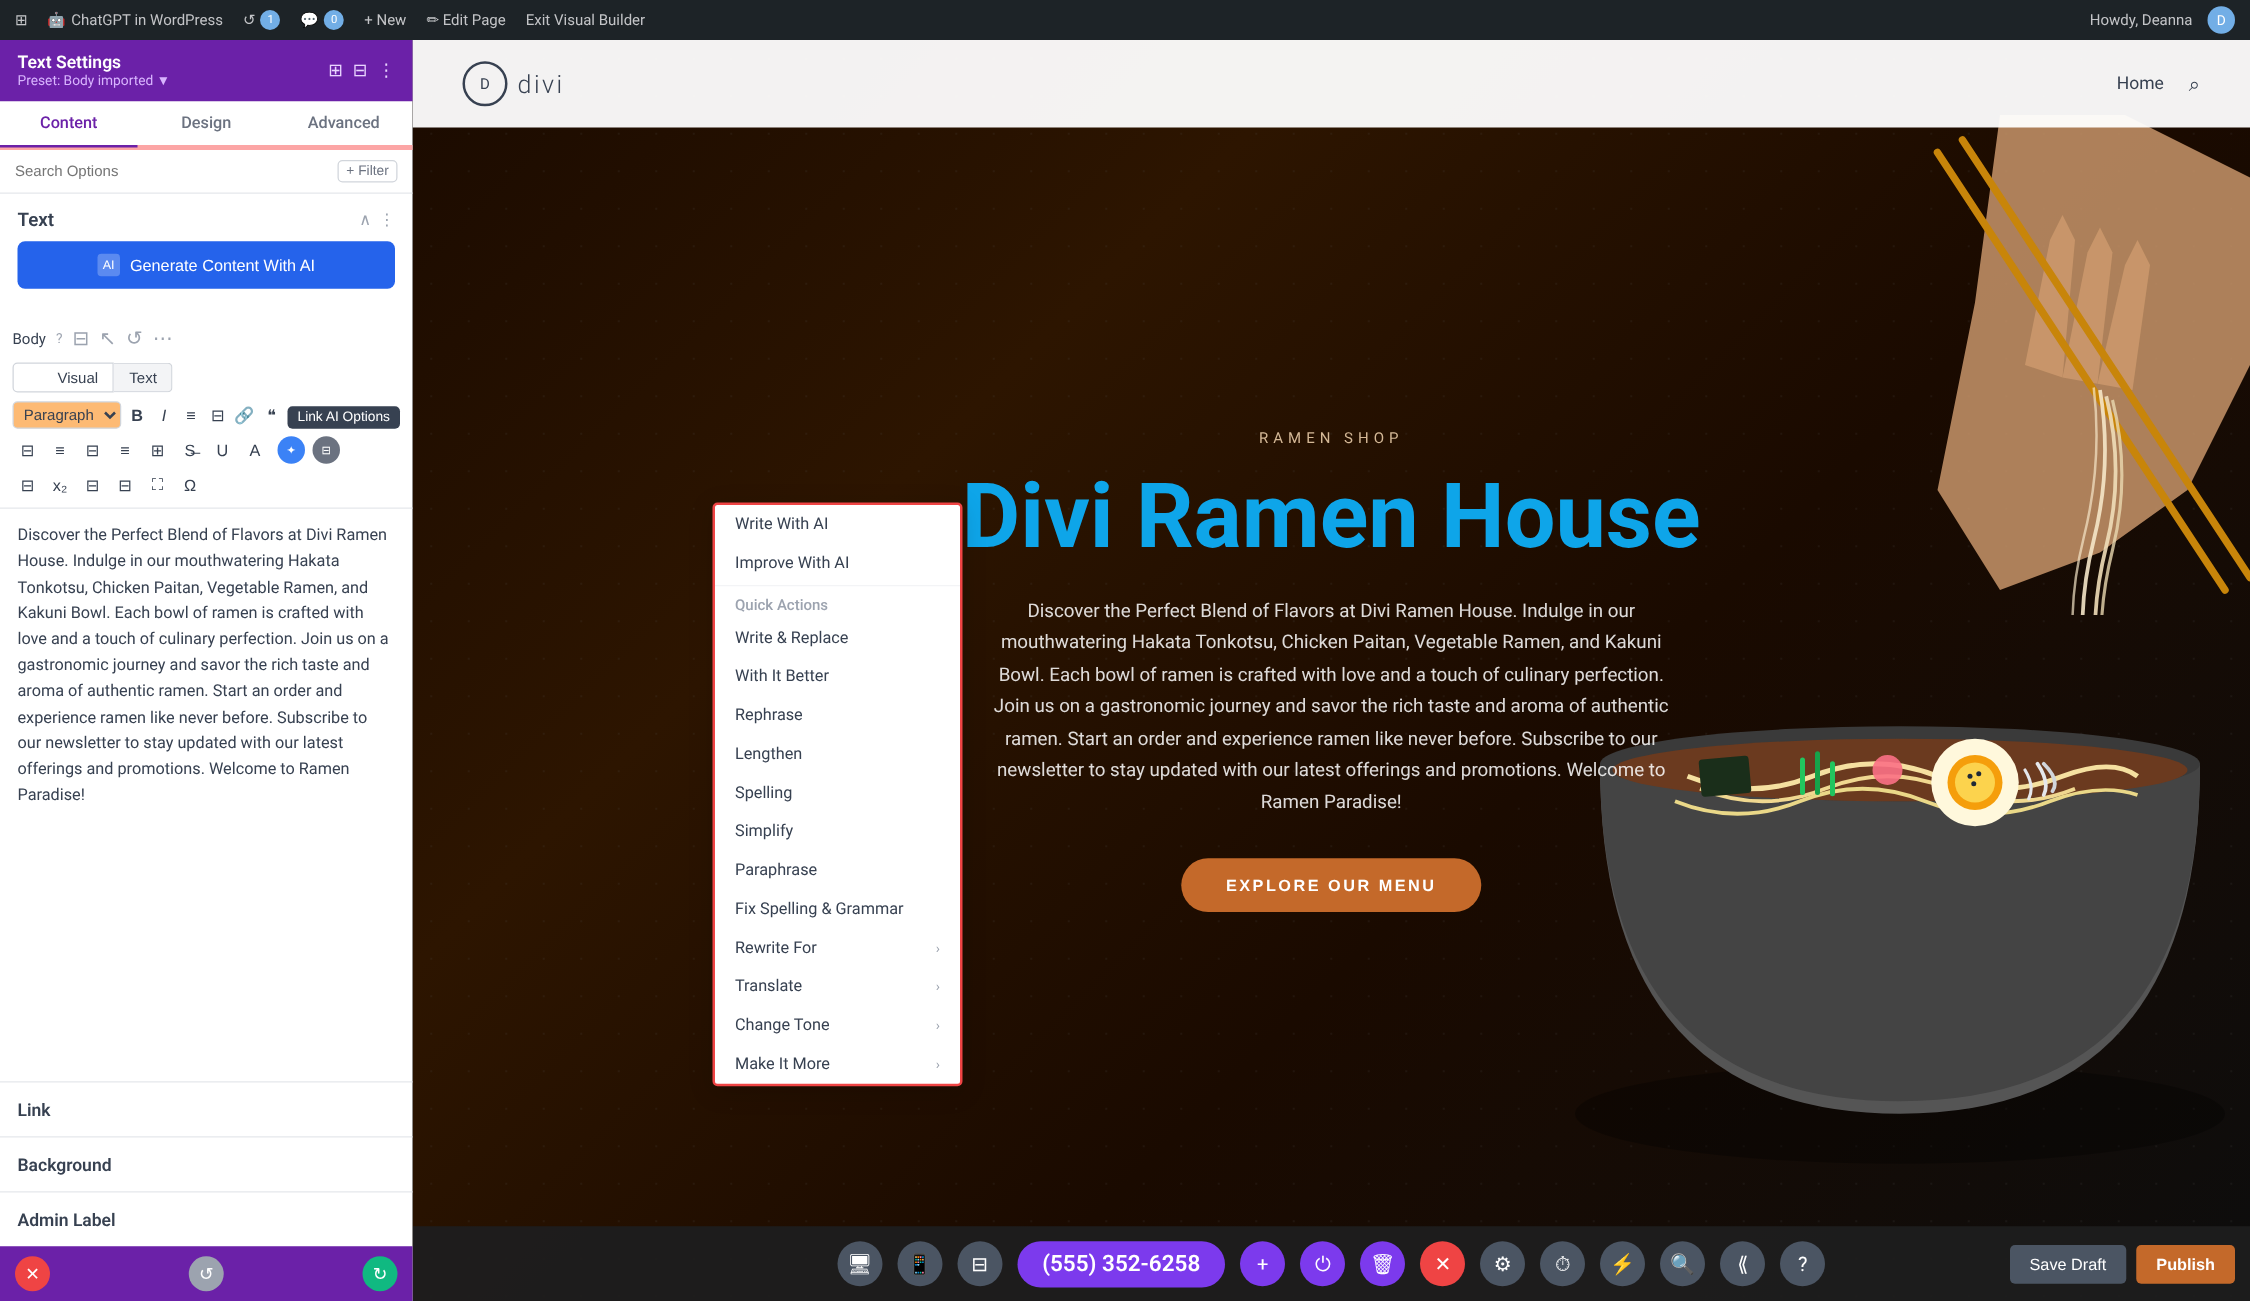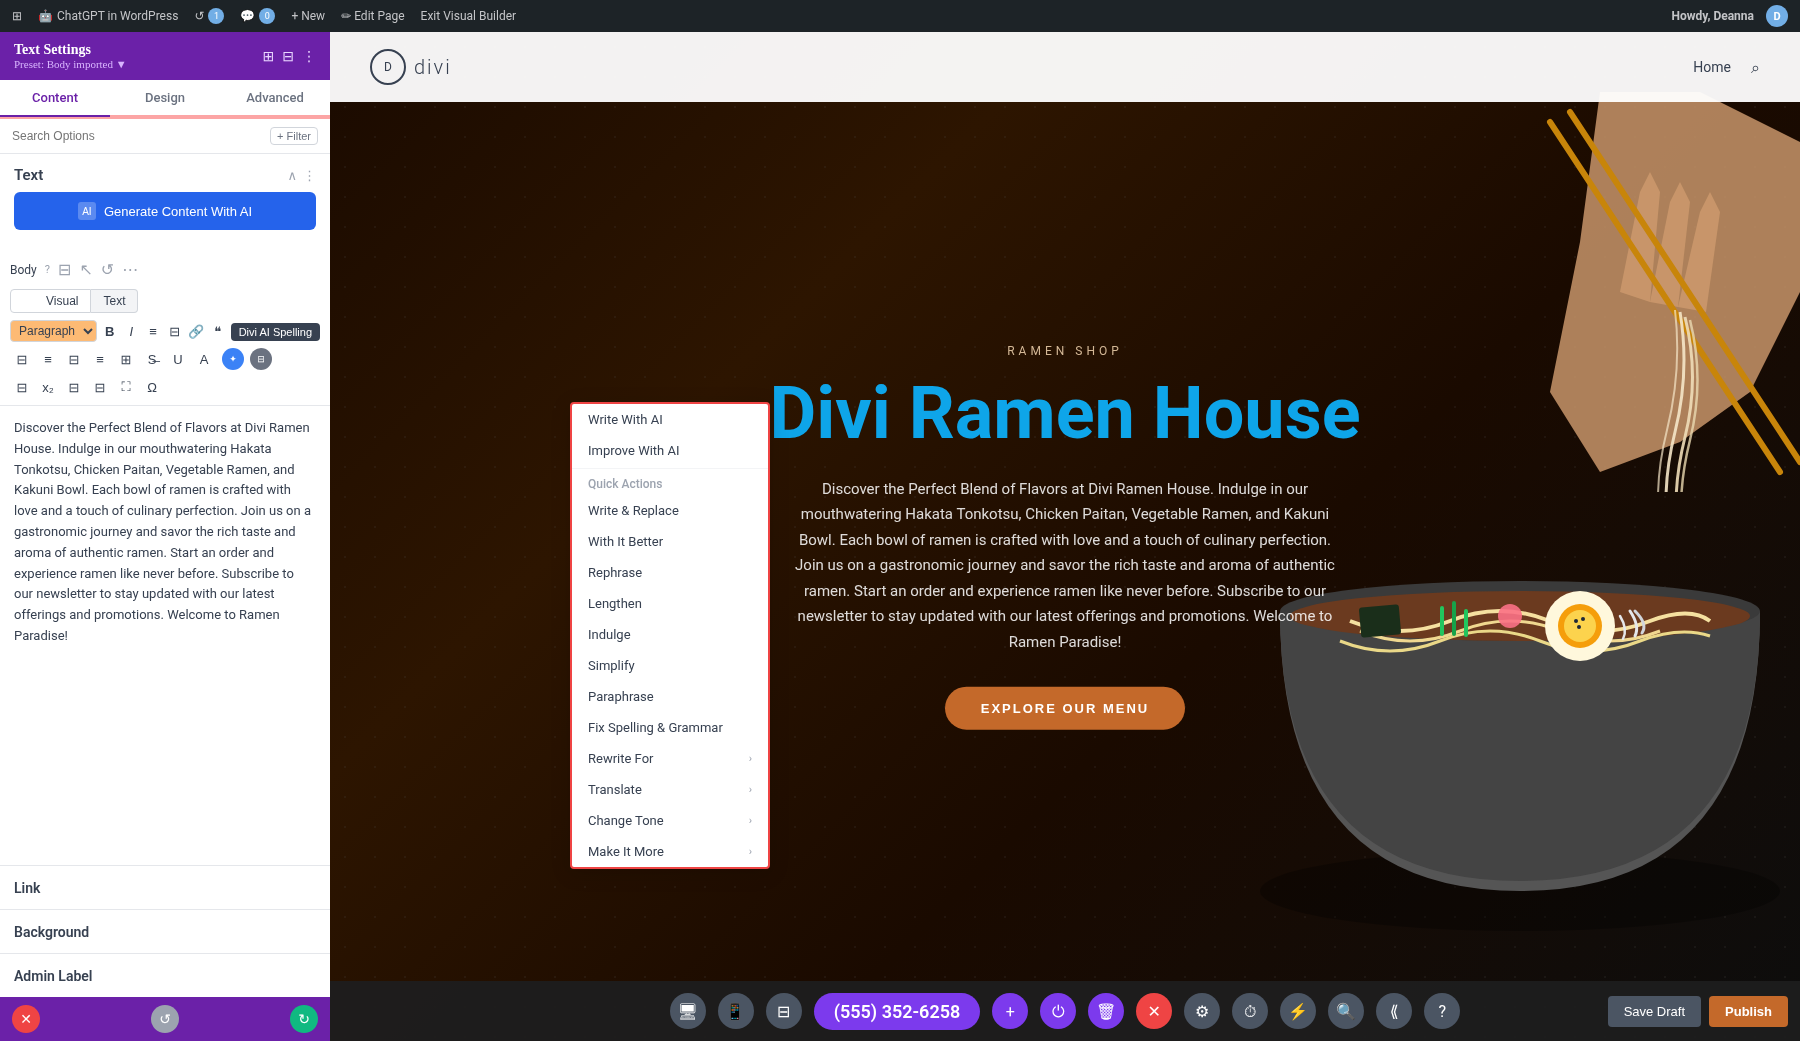--- a/index.html
+++ b/index.html
@@ -5,25 +5,25 @@
     * { box-sizing: border-box; margin: 0; padding: 0; }
     body { font-family: -apple-system, BlinkMacSystemFont, 'Segoe UI', Roboto, sans-serif; background: #1a1a1a; overflow: hidden; }
 
     
     .app-container { display: flex; flex-direction: column; width: 1800px; height: 1041px; }
     .wp-admin-bar { background: #1d2327; height: 32px; display: flex; align-items: center; padding: 0 12px; gap: 16px; flex-shrink: 0; }
     .main-area { display: flex; flex: 1; overflow: hidden; }
     .left-panel { width: 330px; background: #fff; display: flex; flex-direction: column; flex-shrink: 0; position: relative; z-index: 10; }
     .canvas-area { flex: 1; position: relative; overflow: hidden; }
     .admin-bar-item { color: #c3c4c7; font-size: 12px; display: flex; align-items: center; gap: 4px; cursor: pointer; white-space: nowrap; }
-    .admin-bar-right { margin-left: auto; display: flex; align-items: center; gap: 12px; font-weight: bold; }
+    .admin-bar-right { margin-left: auto; display: flex; align-items: center; gap: 12px; }
     .admin-bar-badge { background: #72aee6; color: #fff; border-radius: 50%; width: 16px; height: 16px; font-size: 9px; display: flex; align-items: center; justify-content: center; }
 
     
-    .panel-header { background: #6b21a8; color: #fff; padding: 10px 14px; display: flex; align-items: center; justify-content: space-between; font-family: Liberation Serif, serif; }
+    .panel-header { background: #6b21a8; color: #fff; padding: 10px 14px; display: flex; align-items: center; justify-content: space-between; }
     .panel-title { font-size: 14px; font-weight: 600; }
     .panel-subtitle { font-size: 11px; color: #d8b4fe; cursor: pointer; }
     .panel-header-icons { display: flex; gap: 8px; align-items: center; }
     .panel-header-icon { color: #e9d5ff; cursor: pointer; font-size: 14px; }
 
     
     .panel-tabs { display: flex; border-bottom: 4px solid #fca5a5; }
     .panel-tab { flex: 1; padding: 10px; text-align: center; font-size: 13px; font-weight: 500; cursor: pointer; color: #6b7280; }
     .panel-tab.active { color: #6b21a8; border-bottom: 2px solid #6b21a8; margin-bottom: -2px; }
 
@@ -209,21 +209,21 @@
           <select class="paragraph-select">
             <option>Paragraph</option>
           </select>
           <button class="tb-btn tb-bold">B</button>
           <button class="tb-btn tb-italic">I</button>
           <button class="tb-btn">≡</button>
           <button class="tb-btn">⊟</button>
           <button class="tb-btn">🔗</button>
           <button class="tb-btn">❝</button>
           <div style="margin-left:auto;">
-            <button class="divi-ai-options-btn">Divi AI Spelling</button>
+            <button class="divi-ai-options-btn">Link AI Options</button>
           </div>
         </div>
         <div class="toolbar-row2">
           <button class="tb-btn">⊟</button>
           <button class="tb-btn">≡</button>
           <button class="tb-btn">⊟</button>
           <button class="tb-btn">≡</button>
           <button class="tb-btn">⊞</button>
           <button class="tb-btn">S̶</button>
           <button class="tb-btn">U</button>
@@ -364,21 +364,21 @@
         <div class="dropdown-item">
           <span>With It Better</span>
         </div>
         <div class="dropdown-item">
           <span>Rephrase</span>
         </div>
         <div class="dropdown-item">
           <span>Lengthen</span>
         </div>
         <div class="dropdown-item">
-          <span>Indulge</span>
+          <span>Spelling</span>
         </div>
         <div class="dropdown-item">
           <span>Simplify</span>
         </div>
         <div class="dropdown-item">
           <span>Paraphrase</span>
         </div>
         <div class="dropdown-item">
           <span>Fix Spelling &amp; Grammar</span>
         </div>

